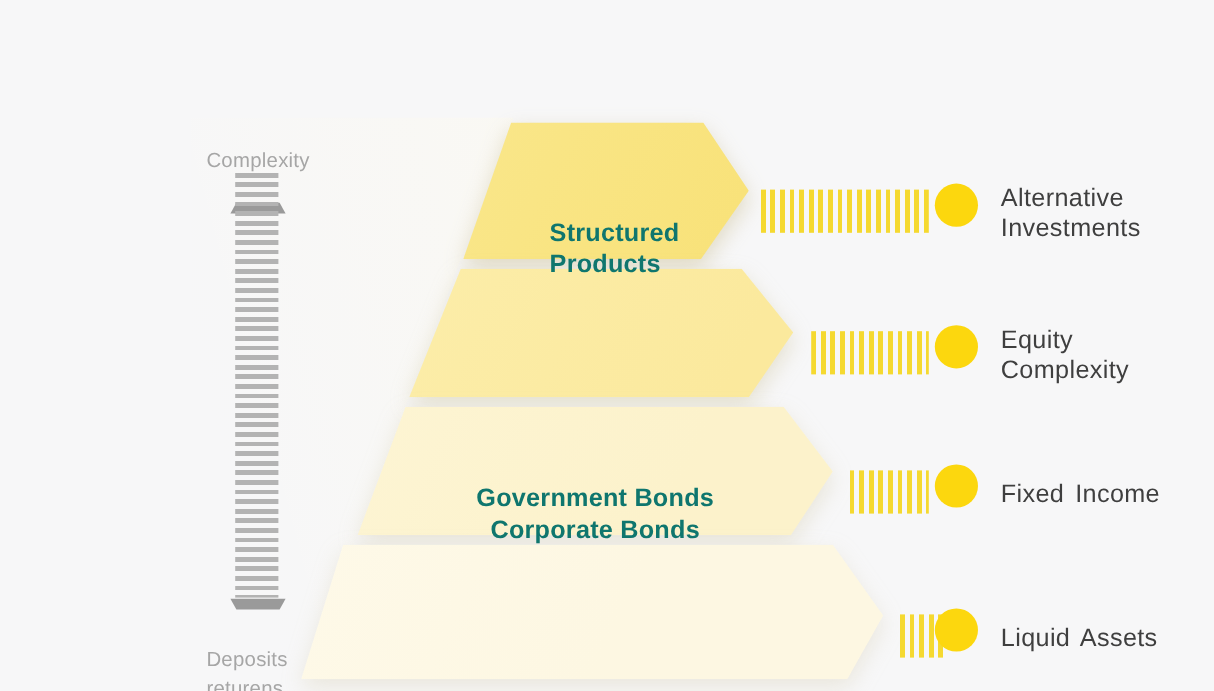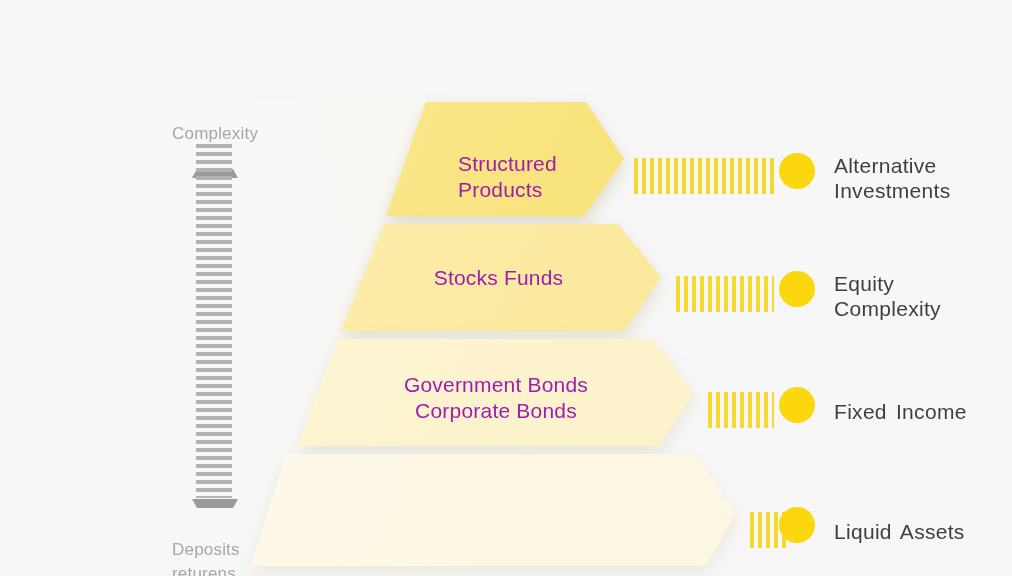--- a/index.html
+++ b/index.html
@@ -71,26 +71,27 @@
     clip-path: polygon(302px 303px, 617px 303px, 658px 357px, 623px 410px, 262px 410px);
     background: linear-gradient(115deg, #fef8de 0%, #fcf2cb 55%);
   }
   .b4 {
     clip-path: polygon(250px 418px, 658px 418px, 700px 477px, 670px 530px, 215px 530px);
     background: linear-gradient(115deg, #fffcf1 0%, #fdf7e2 55%);
   }
   
   .band-label {
     position: absolute;
-    color: #a21caf;
+    color: #0f766e;
     font-size: 21px;
     line-height: 26px;
-    font-weight: 400;
+    font-weight: 700;
     letter-spacing: 0.2px;
     white-space: pre-line;
+    margin-top: 31px;
   }
   .bl1 { left: 404px; top: 97px; text-align: left; }
   .bl2 { left: 330px; top: 188px; width: 265px; height: 107px;
          display: flex; align-items: center; justify-content: center; }
   .bl3 { left: 295px; top: 303px; width: 330px; height: 118px; text-align: center;
          display: flex; align-items: center; justify-content: center; }
   .bl4 { left: 250px; top: 418px; width: 412px; height: 112px;
          display: flex; align-items: center; justify-content: center; }
   
   .dots {
@@ -149,21 +150,20 @@
   </div>
   <div class="band-wrap bw3">
     <div class="band b3"></div>
   </div>
   <div class="band-wrap bw4">
     <div class="band b4"></div>
   </div>
 
   <div class="band-label bl1">Structured
 Products</div>
-  <div class="band-label bl2">Stocks Funds</div>
   <div class="band-label bl3">Government Bonds
 Corporate Bonds</div>
 
   <div class="dots r1"></div>
   <div class="dot r1"></div>
   <div class="dots r2"></div>
   <div class="dot r2"></div>
   <div class="dots r3"></div>
   <div class="dot r3"></div>
   <div class="dots r4"></div>

